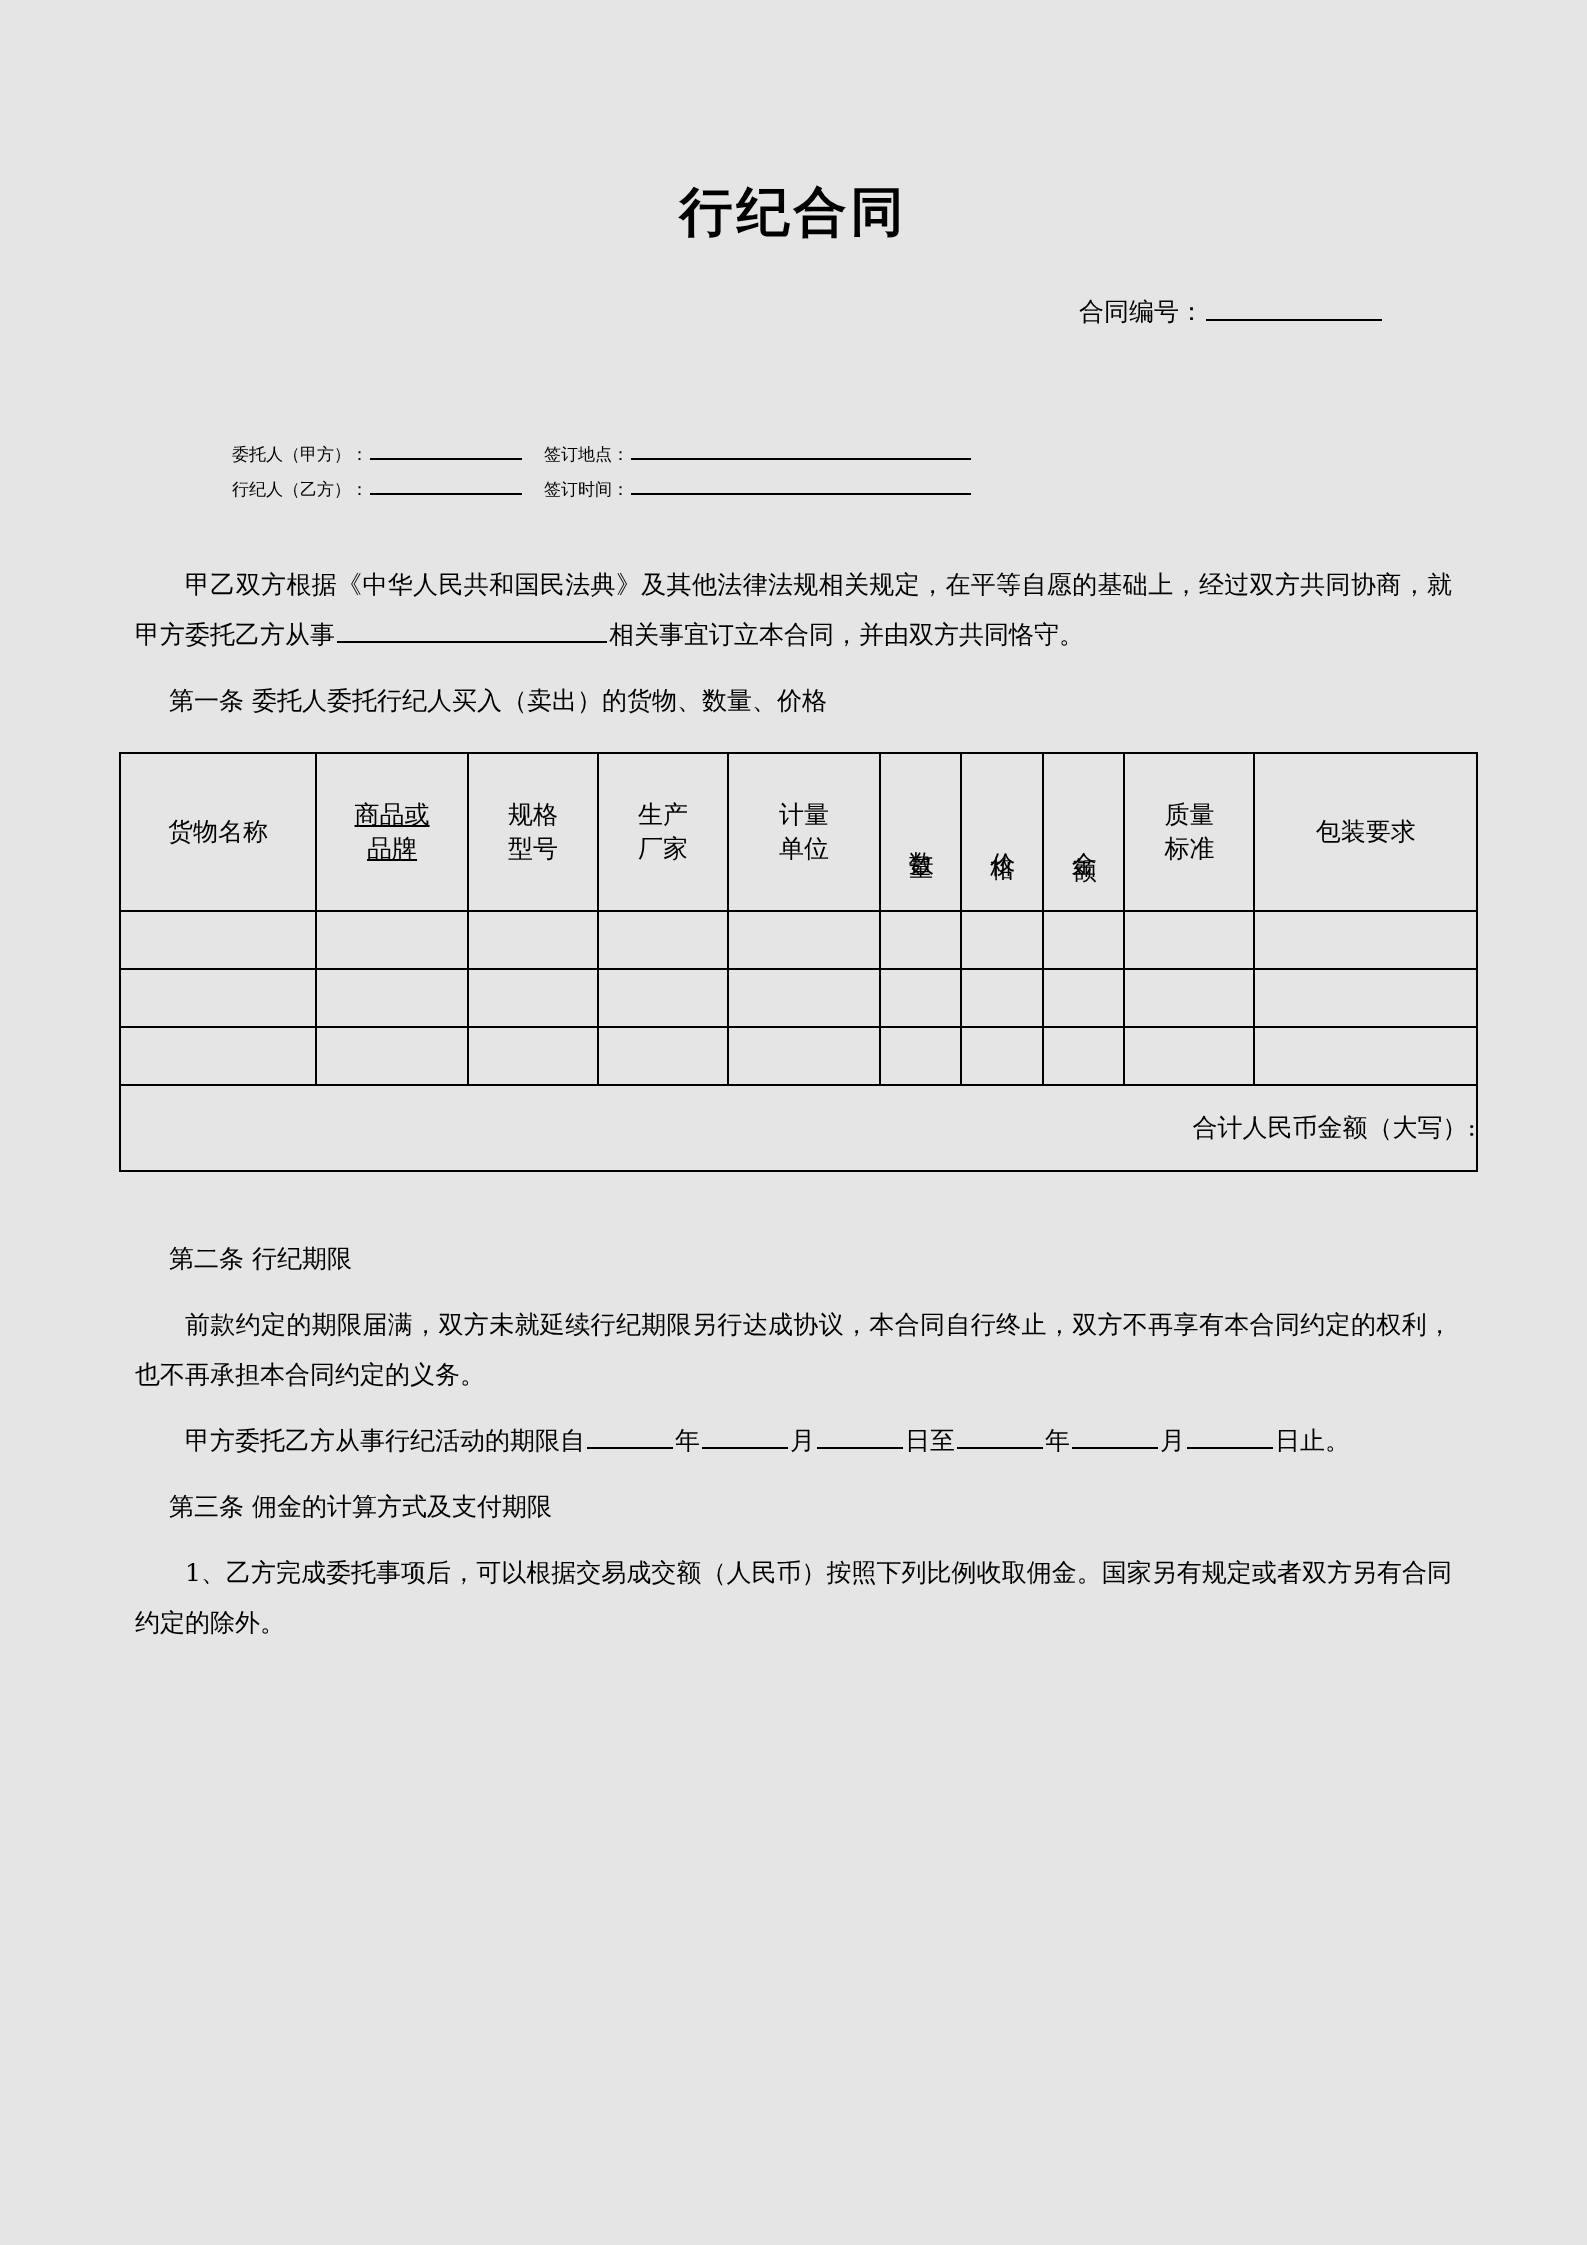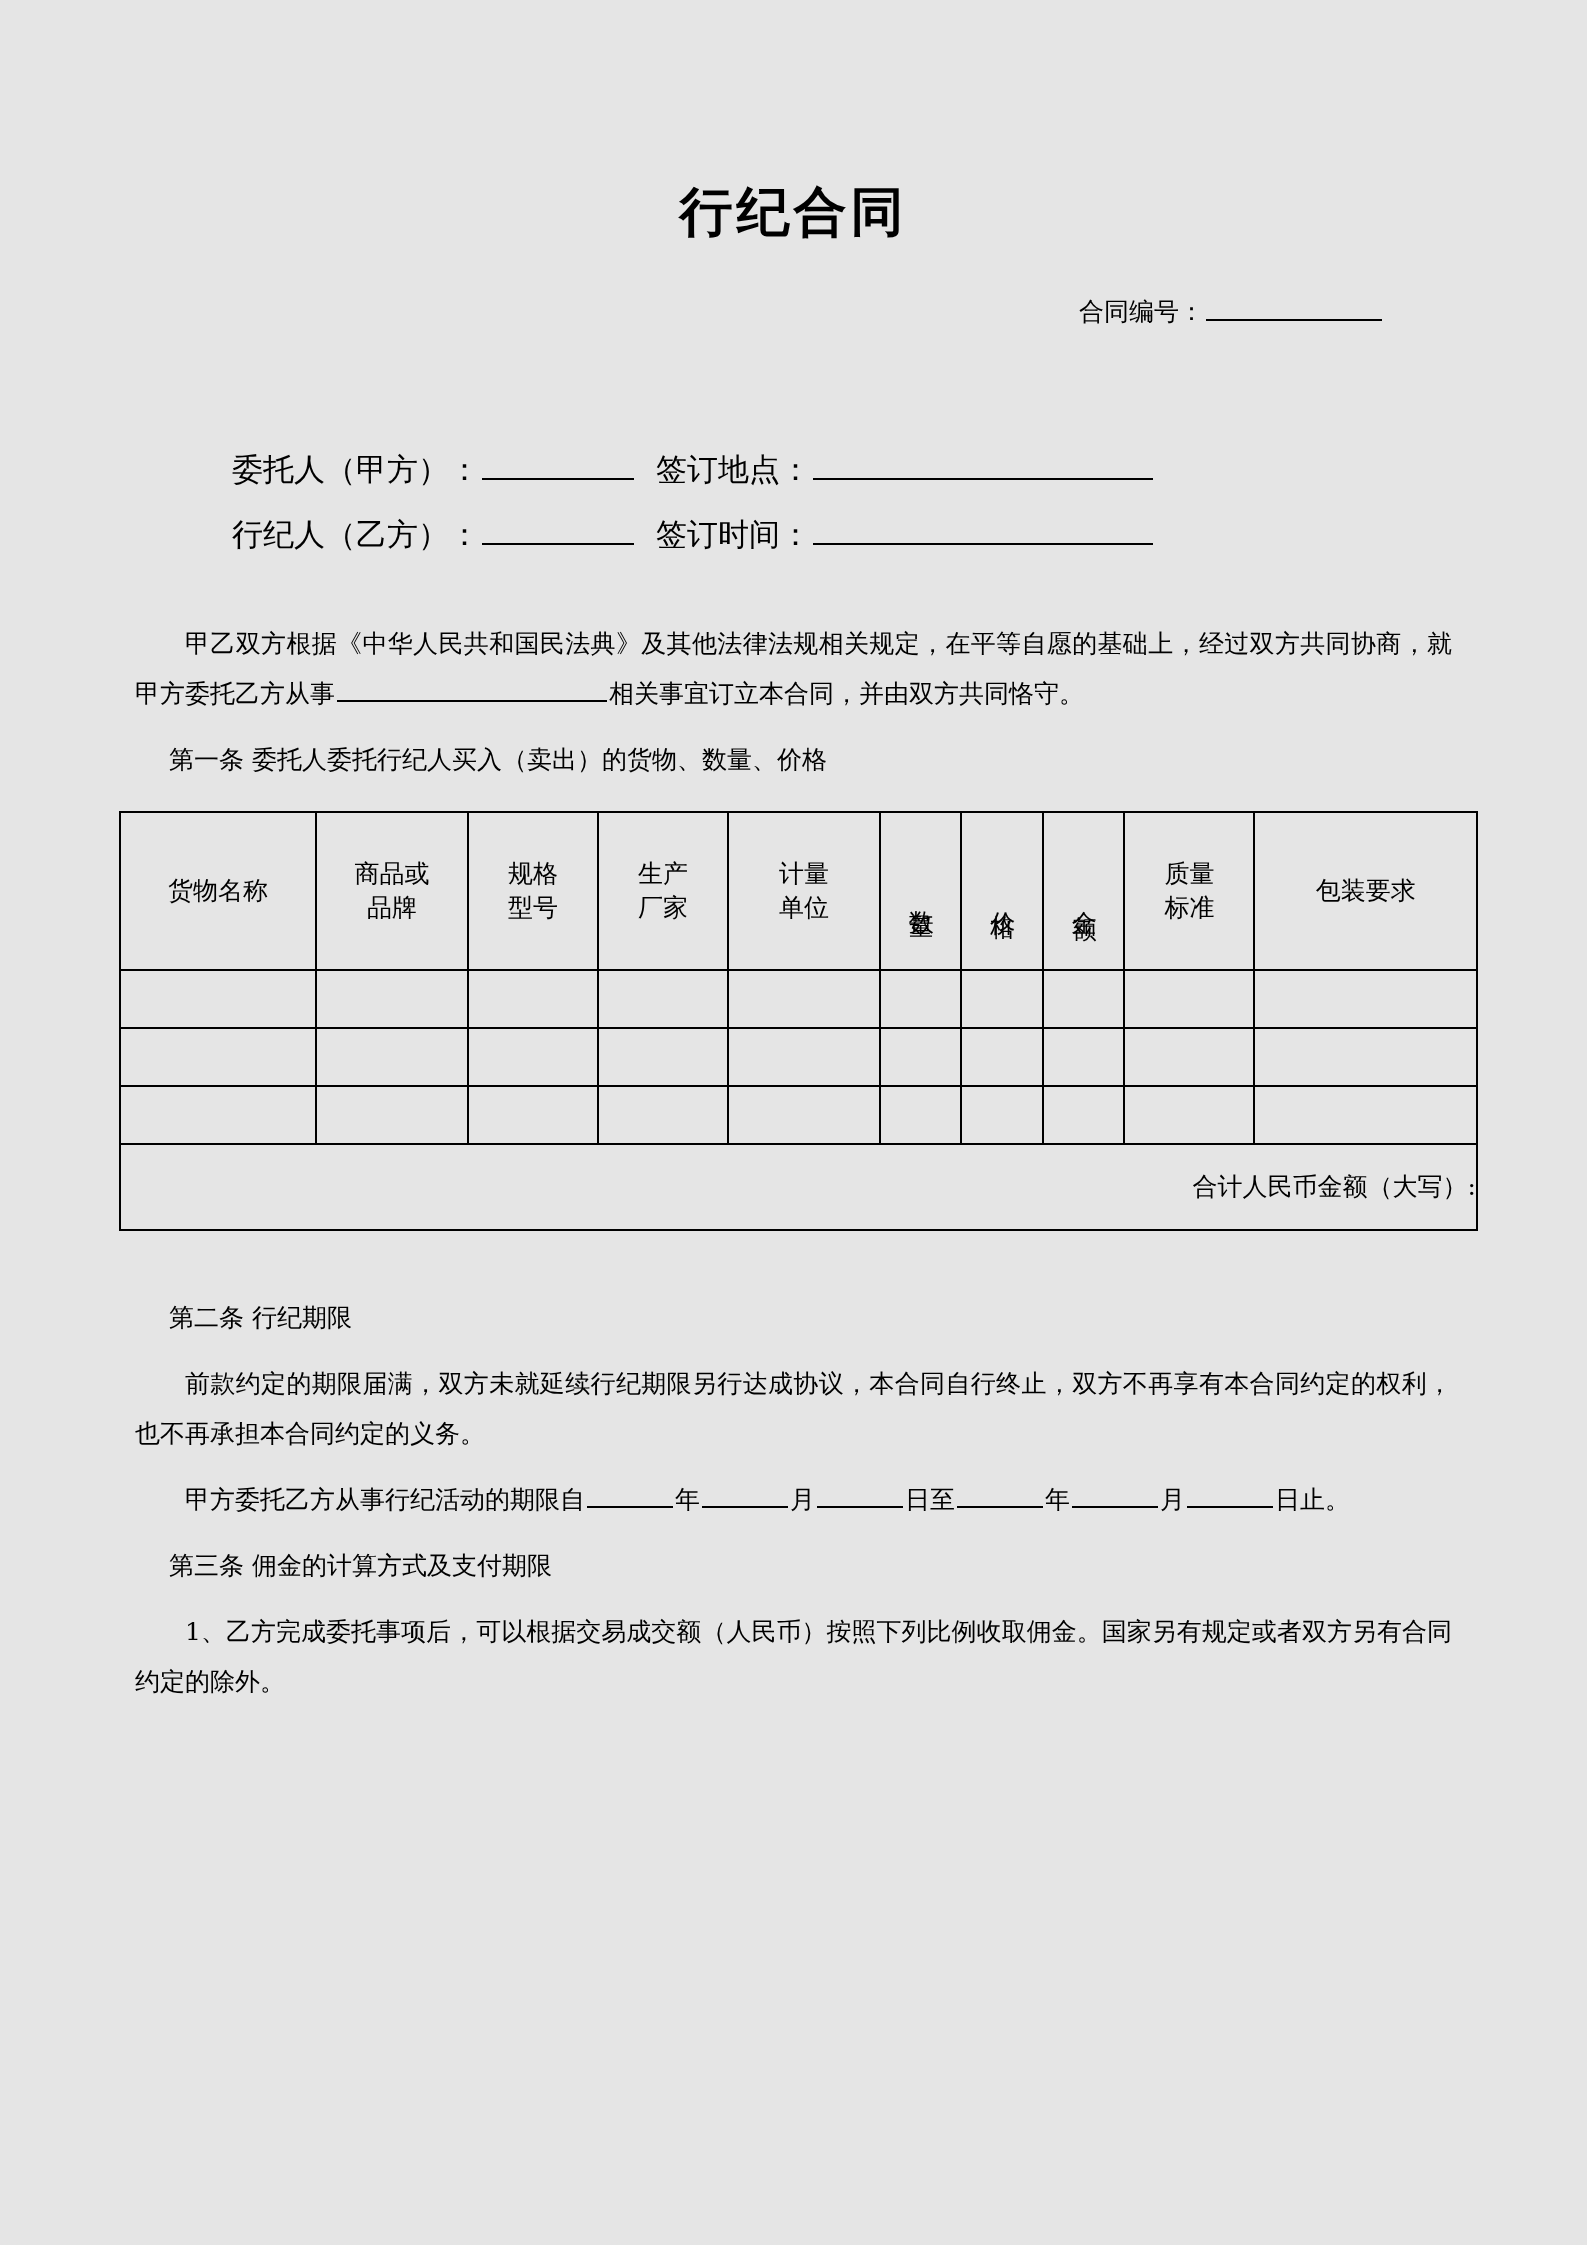--- a/index.html
+++ b/index.html
@@ -50,21 +50,21 @@
     height: 1.05em;
     margin: 0 2px;
   }
   .bl-contract-no { width: 176px; }
 
   
   .parties {
     margin-top: 104px;
     padding-left: 113px;
     font-family: "DejaVu Serif", "Liberation Serif", serif;
-    font-size: 31px;
+    font-size: 17px;
     line-height: 2.1;
     white-space: nowrap;
   }
   .party-line { display: block; }
   .bl-party { width: 152px; }
   .bl-place { width: 340px; }
   .gap-mid { display: inline-block; width: 20px; }
 
   
   .body-text {
@@ -117,21 +117,21 @@
   .hdr-vert {
     writing-mode: vertical-rl;
     text-orientation: upright;
     display: inline-block;
     line-height: 1.2;
     letter-spacing: 4px;
   }
 
   
   .c-name  { width: 176px; }
-  .c-brand { width: 136px; }
+  .c-brand { width: 136px; text-decoration: underline; }
   .c-model { width: 116px; }
   .c-maker { width: 116px; }
   .c-unit  { width: 136px; }
   .c-qty   { width: 72px; }
   .c-price { width: 72px; }
   .c-amt   { width: 72px; }
   .c-qual  { width: 116px; }
   .c-pack  { width: 200px; }
 
   .after-table { margin-top: 62px; }

